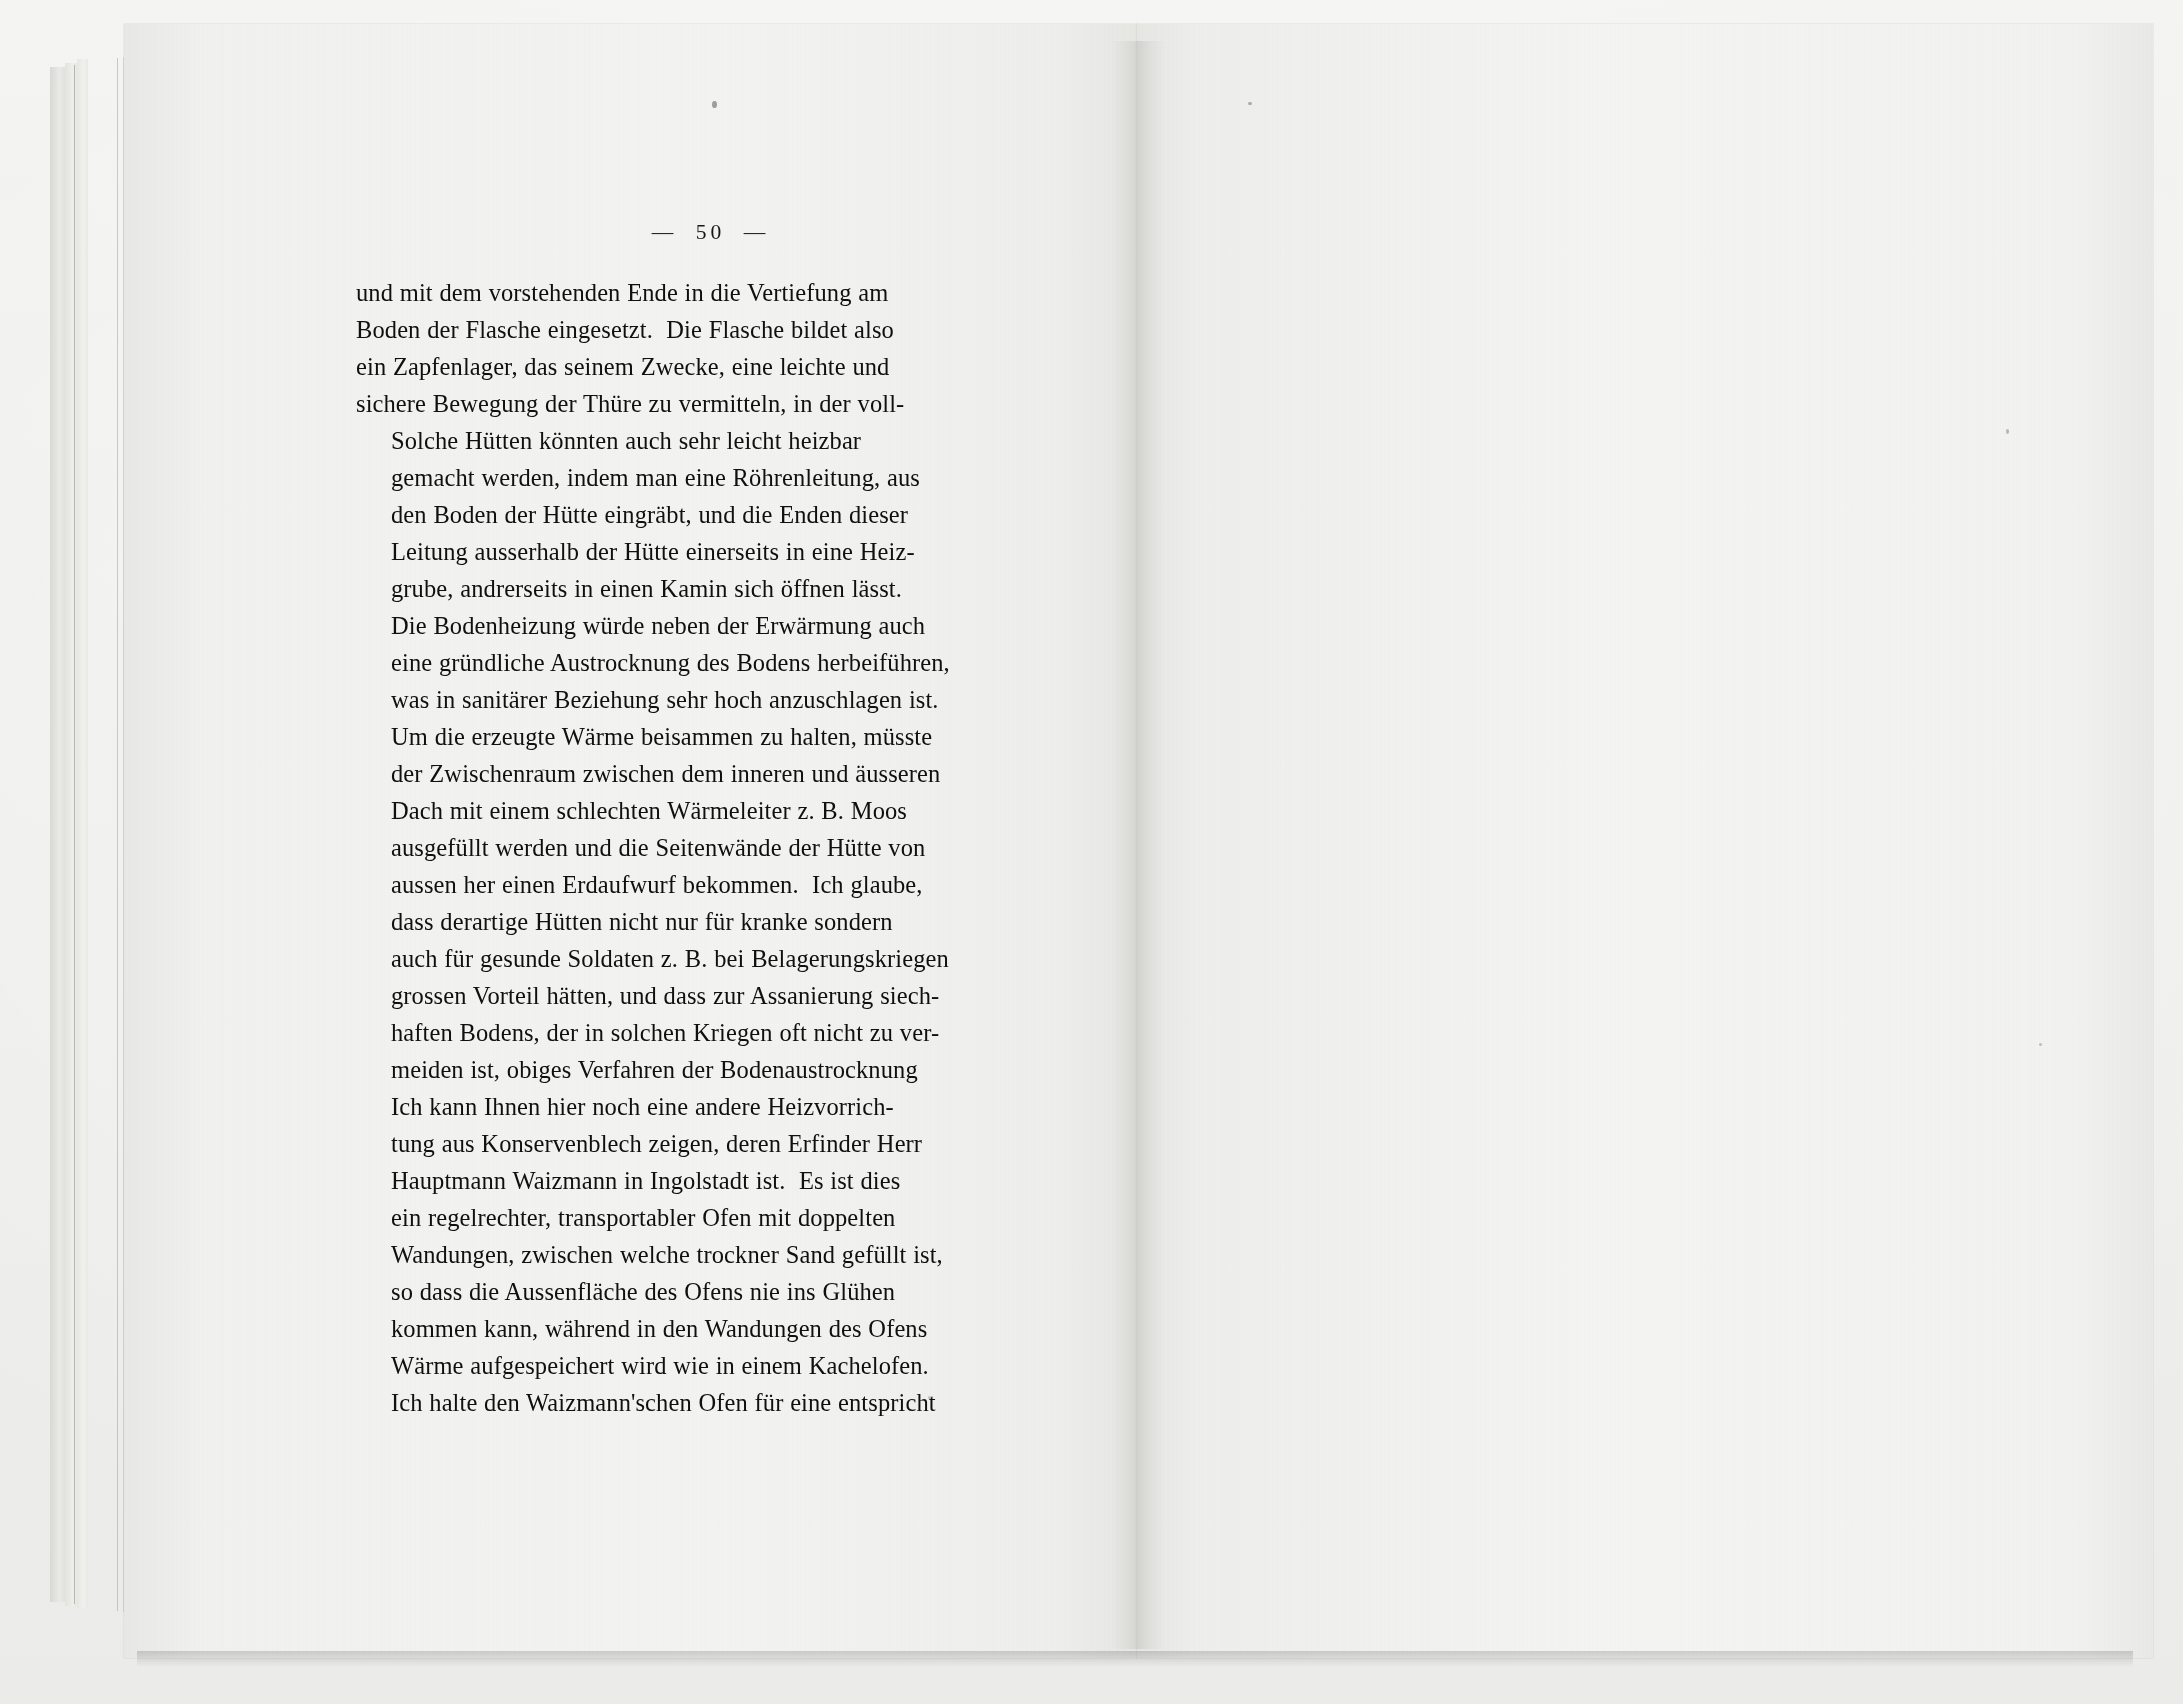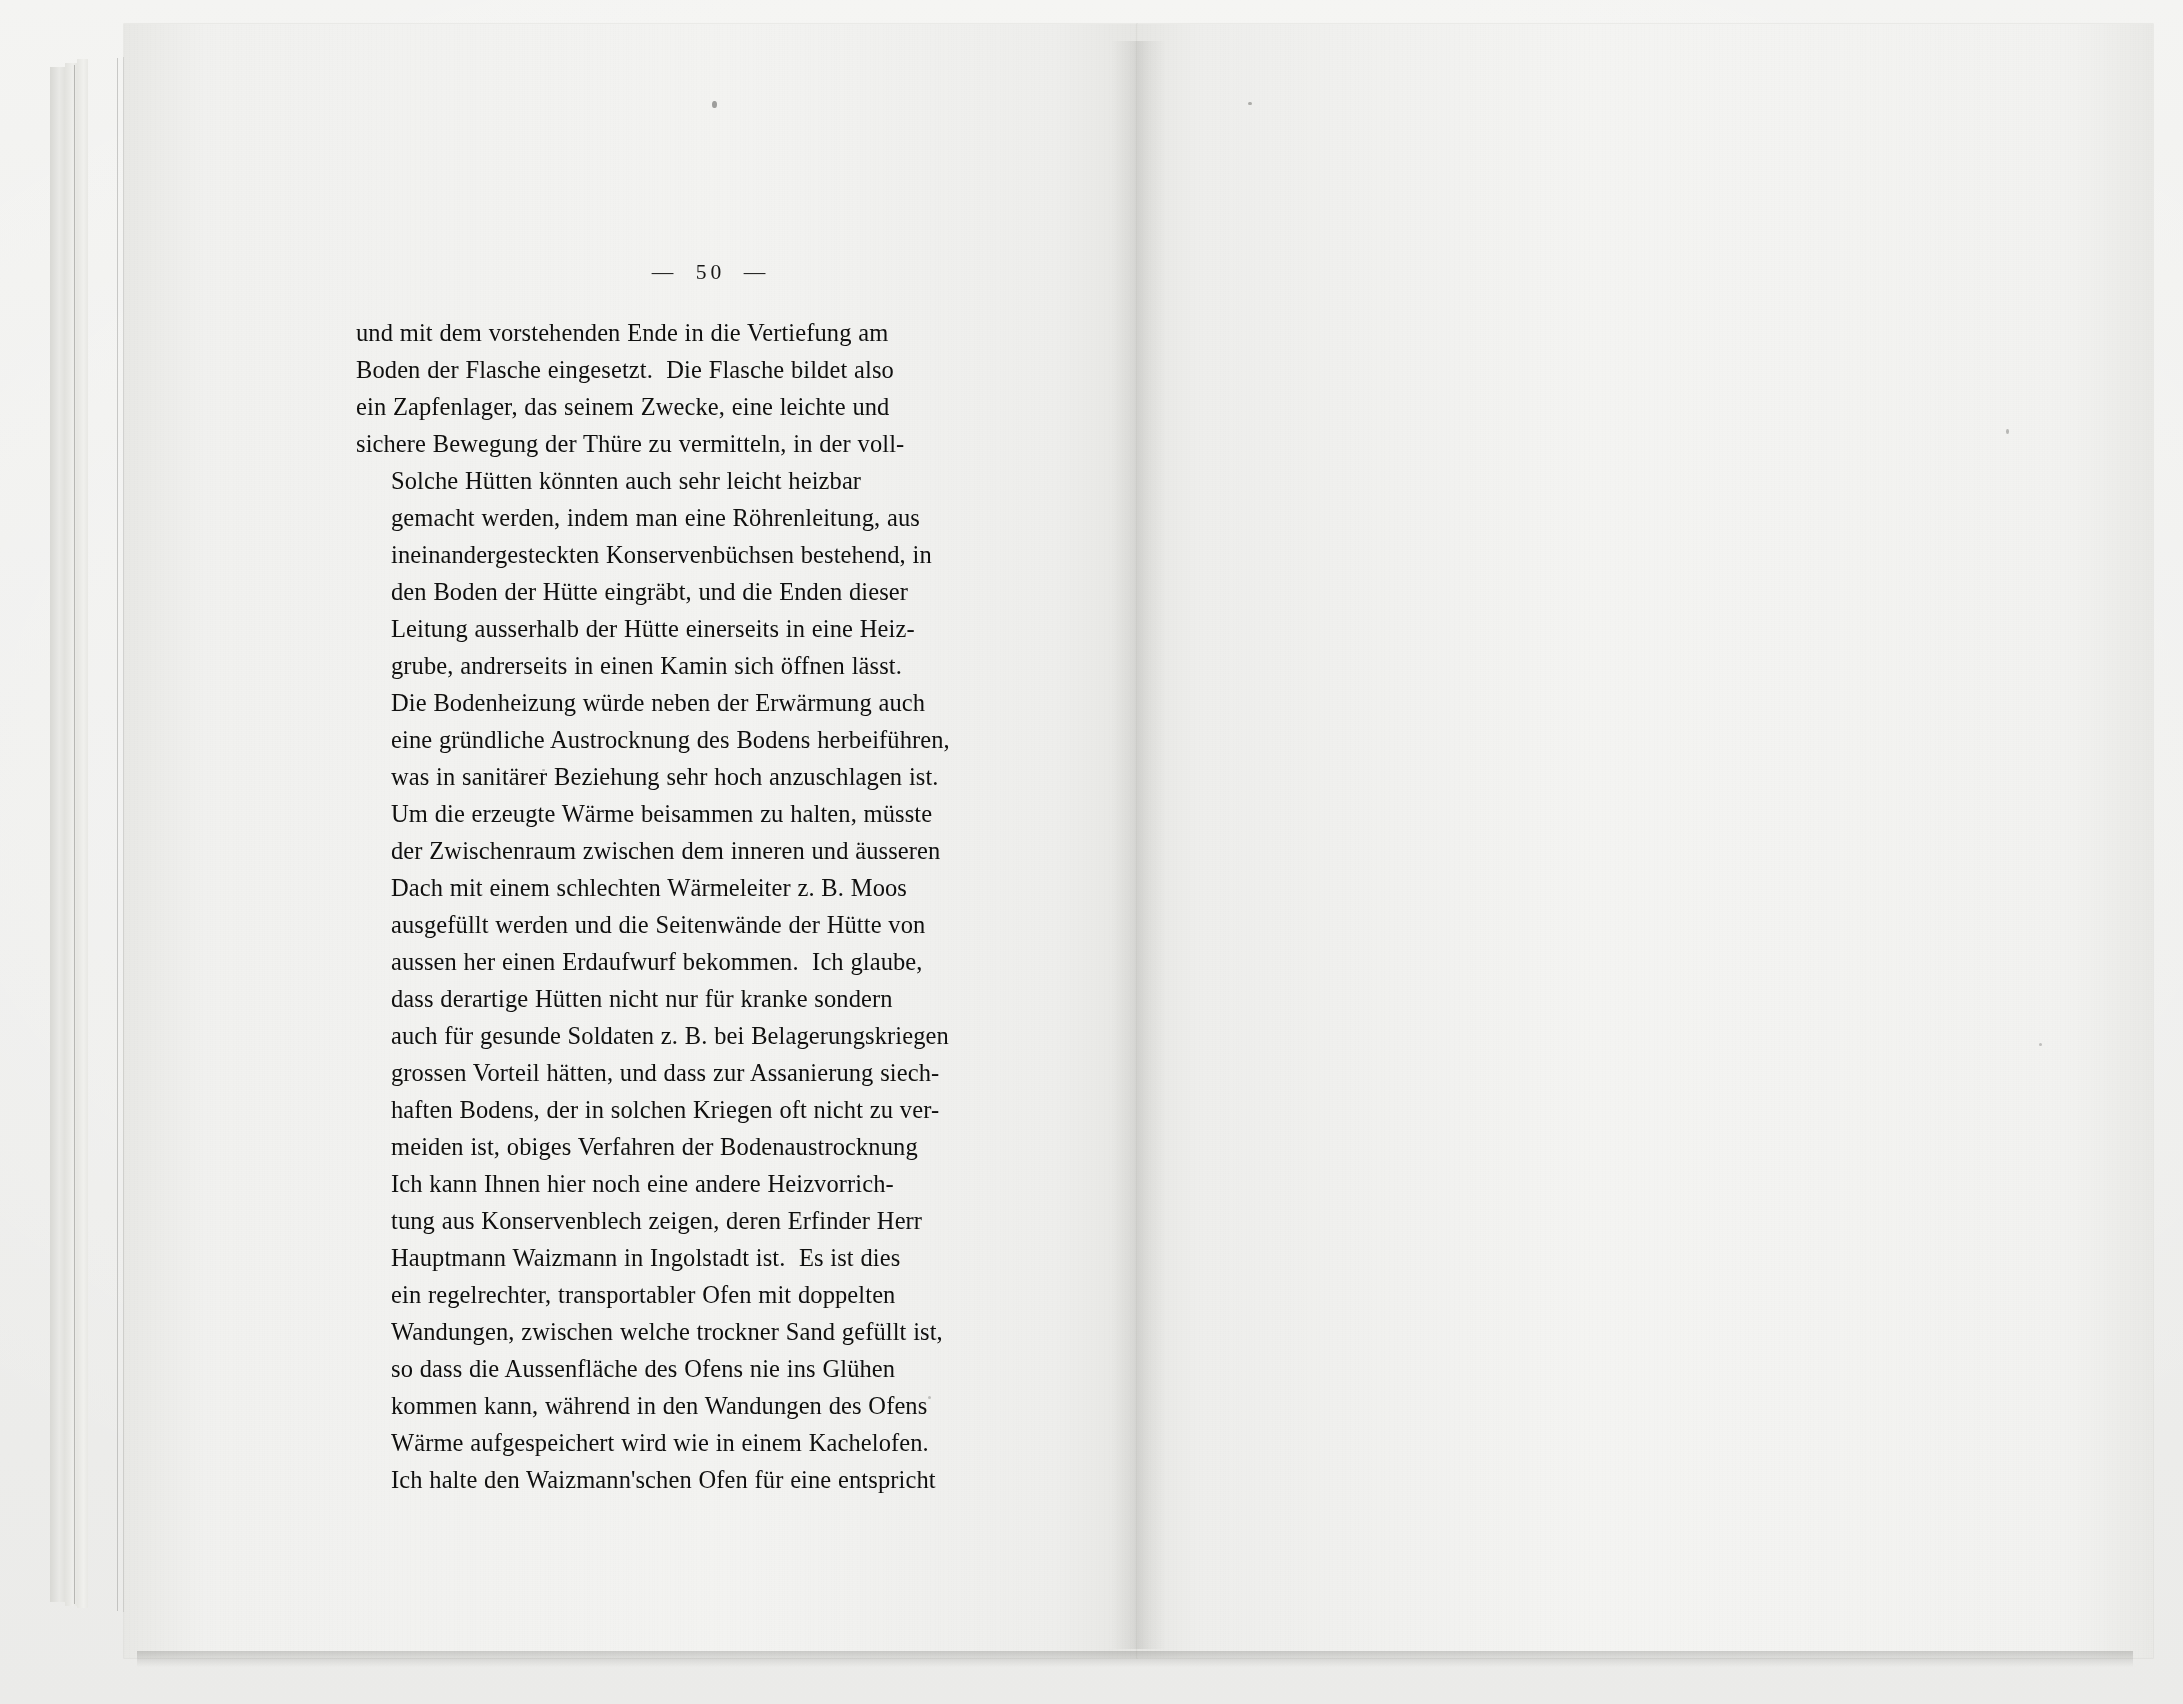--- a/index.html
+++ b/index.html
@@ -112,21 +112,20 @@
     position:absolute;
     left:98px; right:19.6px; bottom:-9.1px; height:15.7px;
     background:linear-gradient(180deg, rgba(110,110,106,.30), rgba(110,110,106,0));
     pointer-events:none;
   }
 
   
   .text-block {
     position:absolute;
     width:709px;
-    margin-top:40px;
   }
   .text-block.verso { left:232px; top:196px; }
 
   .folio {
     text-align:center;
     font-family:"Liberation Serif", serif;
     font-size:21.6px;
     letter-spacing:.18em;
     color:#1d1d1c;
     margin-bottom:29px;
@@ -188,21 +187,20 @@
         <div id="verso-body">
             <p class="body">
               <span class="ln j">und<span style="display:inline-block;width:0"></span> mit<span style="display:inline-block;width:0"></span> dem<span style="display:inline-block;width:0"></span> vorstehenden<span style="display:inline-block;width:0"></span> Ende<span style="display:inline-block;width:0"></span> in<span style="display:inline-block;width:0"></span> die<span style="display:inline-block;width:0"></span> Vertiefung<span style="display:inline-block;width:0"></span> am<span style="display:inline-block;width:100%;height:0"></span></span>
               <span class="ln j">Boden<span style="display:inline-block;width:0"></span> der<span style="display:inline-block;width:0"></span> Flasche<span style="display:inline-block;width:0"></span> eingesetzt.<span style="display:inline-block;width:0"></span> <span style="display:inline-block;width:0"></span> Die<span style="display:inline-block;width:0"></span> Flasche<span style="display:inline-block;width:0"></span> bildet<span style="display:inline-block;width:0"></span> also<span style="display:inline-block;width:100%;height:0"></span></span>
               <span class="ln j">ein<span style="display:inline-block;width:0"></span> Zapfenlager,<span style="display:inline-block;width:0"></span> das<span style="display:inline-block;width:0"></span> seinem<span style="display:inline-block;width:0"></span> Zwecke,<span style="display:inline-block;width:0"></span> eine<span style="display:inline-block;width:0"></span> leichte<span style="display:inline-block;width:0"></span> und<span style="display:inline-block;width:100%;height:0"></span></span>
               <span class="ln j">sichere<span style="display:inline-block;width:0"></span> Bewegung<span style="display:inline-block;width:0"></span> der<span style="display:inline-block;width:0"></span> Thüre<span style="display:inline-block;width:0"></span> zu<span style="display:inline-block;width:0"></span> vermitteln,<span style="display:inline-block;width:0"></span> in<span style="display:inline-block;width:0"></span> der<span style="display:inline-block;width:0"></span> voll-<span style="display:inline-block;width:100%;height:0"></span></span>
             </p>
             <p class="body indent">
               <span class="ln j">Solche<span style="display:inline-block;width:0"></span> Hütten<span style="display:inline-block;width:0"></span> könnten<span style="display:inline-block;width:0"></span> auch<span style="display:inline-block;width:0"></span> sehr<span style="display:inline-block;width:0"></span> leicht<span style="display:inline-block;width:0"></span> heizbar<span style="display:inline-block;width:100%;height:0"></span></span>
               <span class="ln j">gemacht<span style="display:inline-block;width:0"></span> werden,<span style="display:inline-block;width:0"></span> indem<span style="display:inline-block;width:0"></span> man<span style="display:inline-block;width:0"></span> eine<span style="display:inline-block;width:0"></span> Röhrenleitung,<span style="display:inline-block;width:0"></span> aus<span style="display:inline-block;width:100%;height:0"></span></span>
-              <span class="ln j">ineinandergesteckten<span style="display:inline-block;width:0"></span> Konservenbüchsen<span style="display:inline-block;width:0"></span> bestehend,<span style="display:inline-block;width:0"></span> in<span style="display:inline-block;width:100%;height:0"></span></span>
               <span class="ln j">den<span style="display:inline-block;width:0"></span> Boden<span style="display:inline-block;width:0"></span> der<span style="display:inline-block;width:0"></span> Hütte<span style="display:inline-block;width:0"></span> eingräbt,<span style="display:inline-block;width:0"></span> und<span style="display:inline-block;width:0"></span> die<span style="display:inline-block;width:0"></span> Enden<span style="display:inline-block;width:0"></span> dieser<span style="display:inline-block;width:100%;height:0"></span></span>
               <span class="ln j">Leitung<span style="display:inline-block;width:0"></span> ausserhalb<span style="display:inline-block;width:0"></span> der<span style="display:inline-block;width:0"></span> Hütte<span style="display:inline-block;width:0"></span> einerseits<span style="display:inline-block;width:0"></span> in<span style="display:inline-block;width:0"></span> eine<span style="display:inline-block;width:0"></span> Heiz-<span style="display:inline-block;width:100%;height:0"></span></span>
               <span class="ln j">grube,<span style="display:inline-block;width:0"></span> andrerseits<span style="display:inline-block;width:0"></span> in<span style="display:inline-block;width:0"></span> einen<span style="display:inline-block;width:0"></span> Kamin<span style="display:inline-block;width:0"></span> sich<span style="display:inline-block;width:0"></span> öffnen<span style="display:inline-block;width:0"></span> lässt.<span style="display:inline-block;width:100%;height:0"></span></span>
               <span class="ln j">Die<span style="display:inline-block;width:0"></span> Bodenheizung<span style="display:inline-block;width:0"></span> würde<span style="display:inline-block;width:0"></span> neben<span style="display:inline-block;width:0"></span> der<span style="display:inline-block;width:0"></span> Erwärmung<span style="display:inline-block;width:0"></span> auch<span style="display:inline-block;width:100%;height:0"></span></span>
               <span class="ln j">eine<span style="display:inline-block;width:0"></span> gründliche<span style="display:inline-block;width:0"></span> Austrocknung<span style="display:inline-block;width:0"></span> des<span style="display:inline-block;width:0"></span> Bodens<span style="display:inline-block;width:0"></span> herbeiführen,<span style="display:inline-block;width:100%;height:0"></span></span>
               <span class="ln j">was<span style="display:inline-block;width:0"></span> in<span style="display:inline-block;width:0"></span> sanitärer<span style="display:inline-block;width:0"></span> Beziehung<span style="display:inline-block;width:0"></span> sehr<span style="display:inline-block;width:0"></span> hoch<span style="display:inline-block;width:0"></span> anzuschlagen<span style="display:inline-block;width:0"></span> ist.<span style="display:inline-block;width:100%;height:0"></span></span>
               <span class="ln j">Um<span style="display:inline-block;width:0"></span> die<span style="display:inline-block;width:0"></span> erzeugte<span style="display:inline-block;width:0"></span> Wärme<span style="display:inline-block;width:0"></span> beisammen<span style="display:inline-block;width:0"></span> zu<span style="display:inline-block;width:0"></span> halten,<span style="display:inline-block;width:0"></span> müsste<span style="display:inline-block;width:100%;height:0"></span></span>
               <span class="ln j">der<span style="display:inline-block;width:0"></span> Zwischenraum<span style="display:inline-block;width:0"></span> zwischen<span style="display:inline-block;width:0"></span> dem<span style="display:inline-block;width:0"></span> inneren<span style="display:inline-block;width:0"></span> und<span style="display:inline-block;width:0"></span> äusseren<span style="display:inline-block;width:100%;height:0"></span></span>
               <span class="ln j">Dach<span style="display:inline-block;width:0"></span> mit<span style="display:inline-block;width:0"></span> einem<span style="display:inline-block;width:0"></span> schlechten<span style="display:inline-block;width:0"></span> Wärmeleiter<span style="display:inline-block;width:0"></span> z.<span style="display:inline-block;width:0"></span> B.<span style="display:inline-block;width:0"></span> Moos<span style="display:inline-block;width:100%;height:0"></span></span>
               <span class="ln j">ausgefüllt<span style="display:inline-block;width:0"></span> werden<span style="display:inline-block;width:0"></span> und<span style="display:inline-block;width:0"></span> die<span style="display:inline-block;width:0"></span> Seitenwände<span style="display:inline-block;width:0"></span> der<span style="display:inline-block;width:0"></span> Hütte<span style="display:inline-block;width:0"></span> von<span style="display:inline-block;width:100%;height:0"></span></span>

